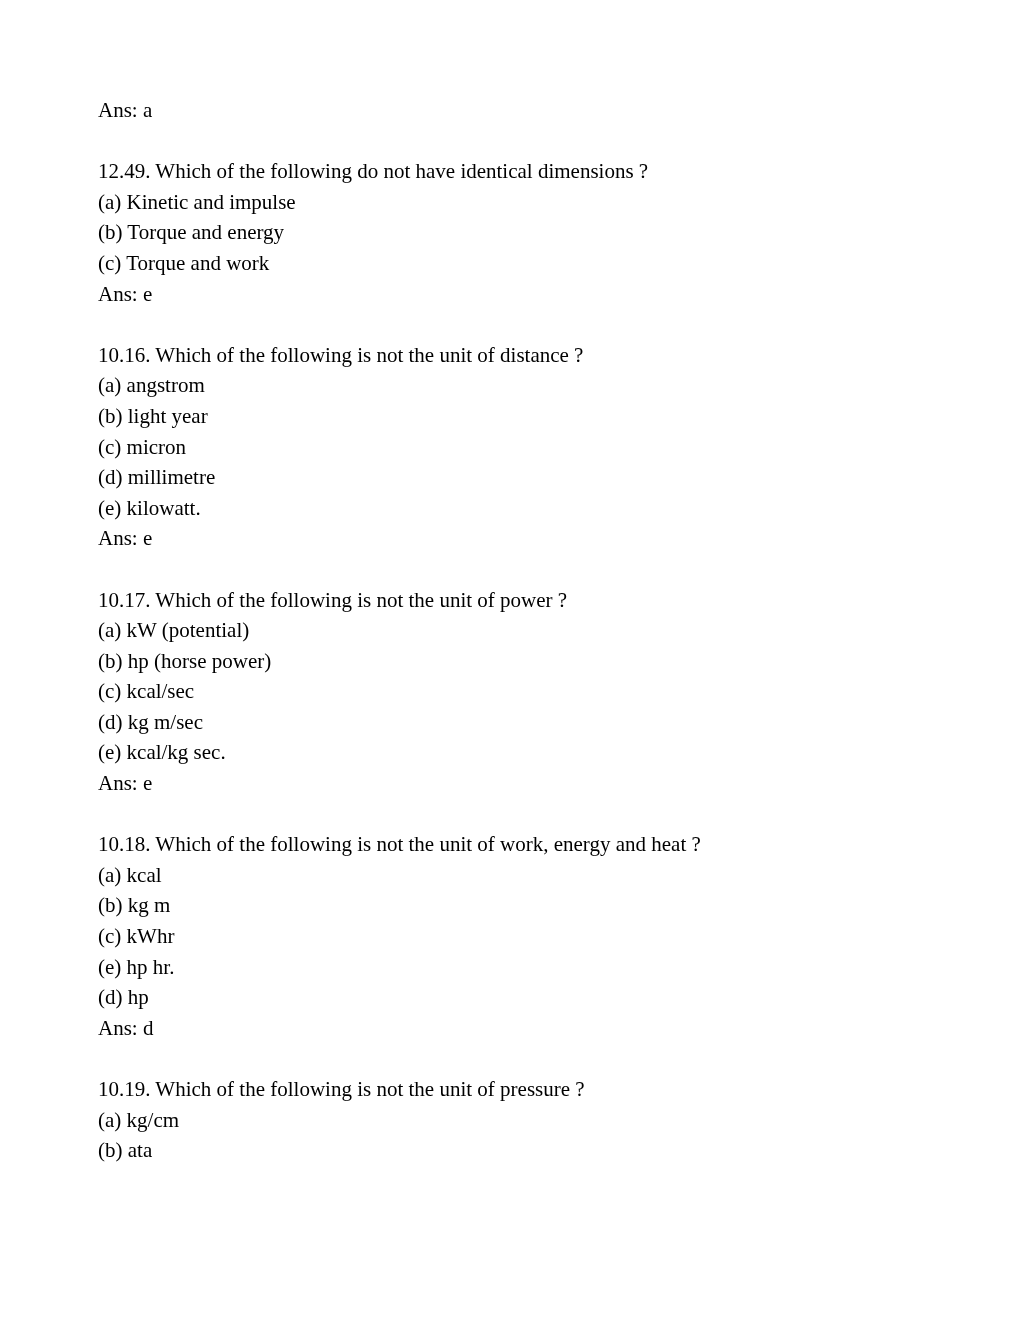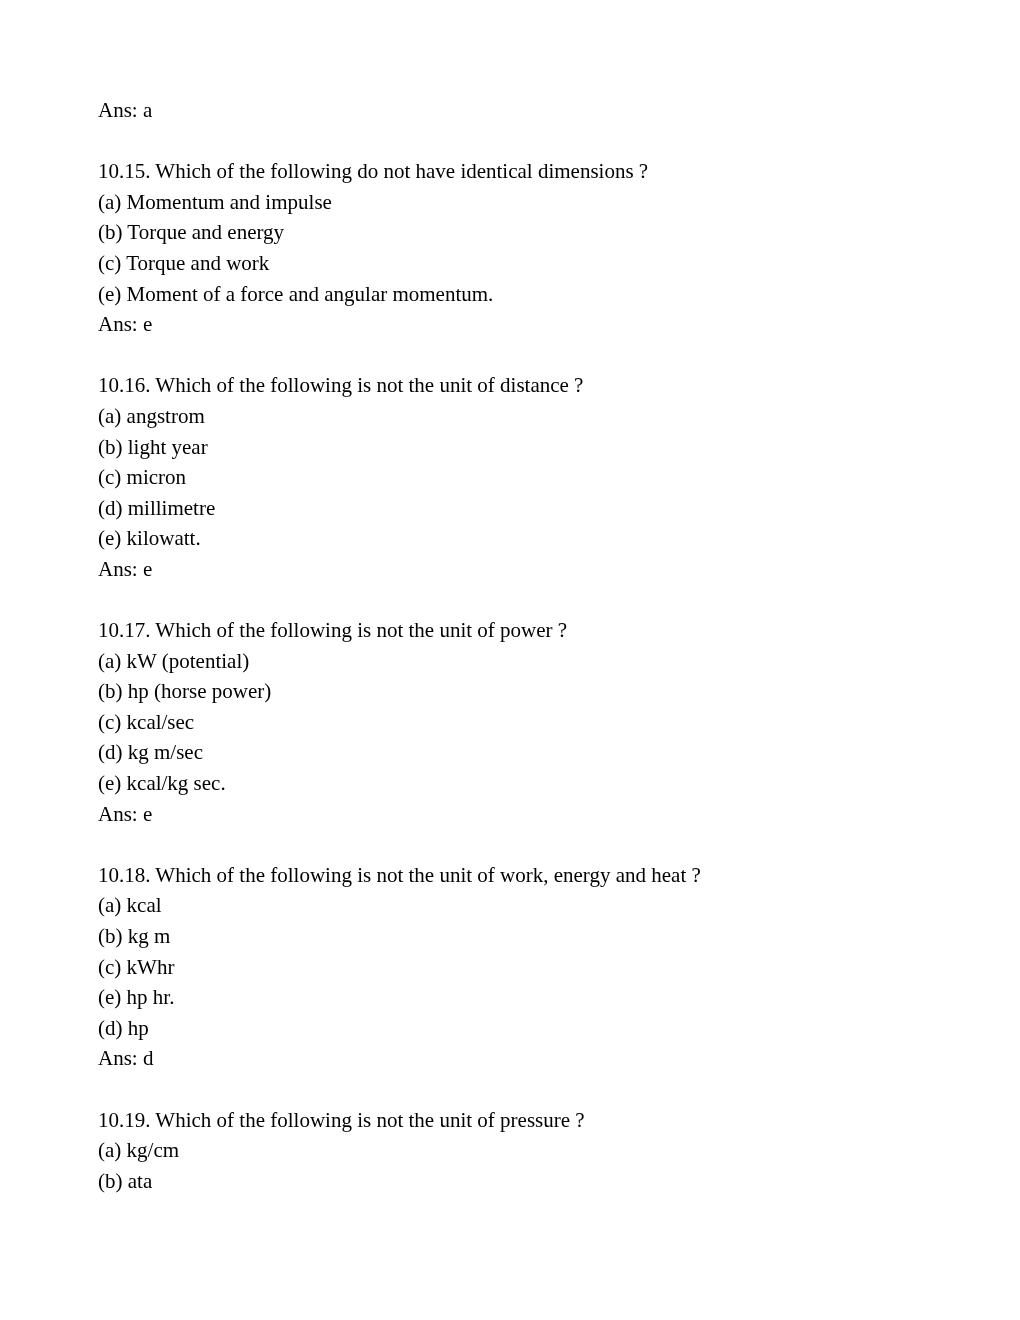--- a/index.html
+++ b/index.html
@@ -32,25 +32,24 @@
   }
 </style>
 </head>
 <body>
 
 <div class="page">
 
   <p class="line standalone-answer">Ans: a</p>
 
   <section class="block">
-    <p class="line">10.15. Which of the following do not have identical dimensions ?</p>
-    <p class="line">(a) Momentum and impulse</p>
+    <p class="line">12.49. Which of the following do not have identical dimensions ?</p>
+    <p class="line">(a) Kinetic and impulse</p>
     <p class="line">(b) Torque and energy</p>
     <p class="line">(c) Torque and work</p>
-    <p class="line">(e) Moment of a force and angular momentum.</p>
     <p class="line">Ans: e</p>
   </section>
 
   <section class="block">
     <p class="line">10.16. Which of the following is not the unit of distance ?</p>
     <p class="line">(a) angstrom</p>
     <p class="line">(b) light year</p>
     <p class="line">(c) micron</p>
     <p class="line">(d) millimetre</p>
     <p class="line">(e) kilowatt.</p>

